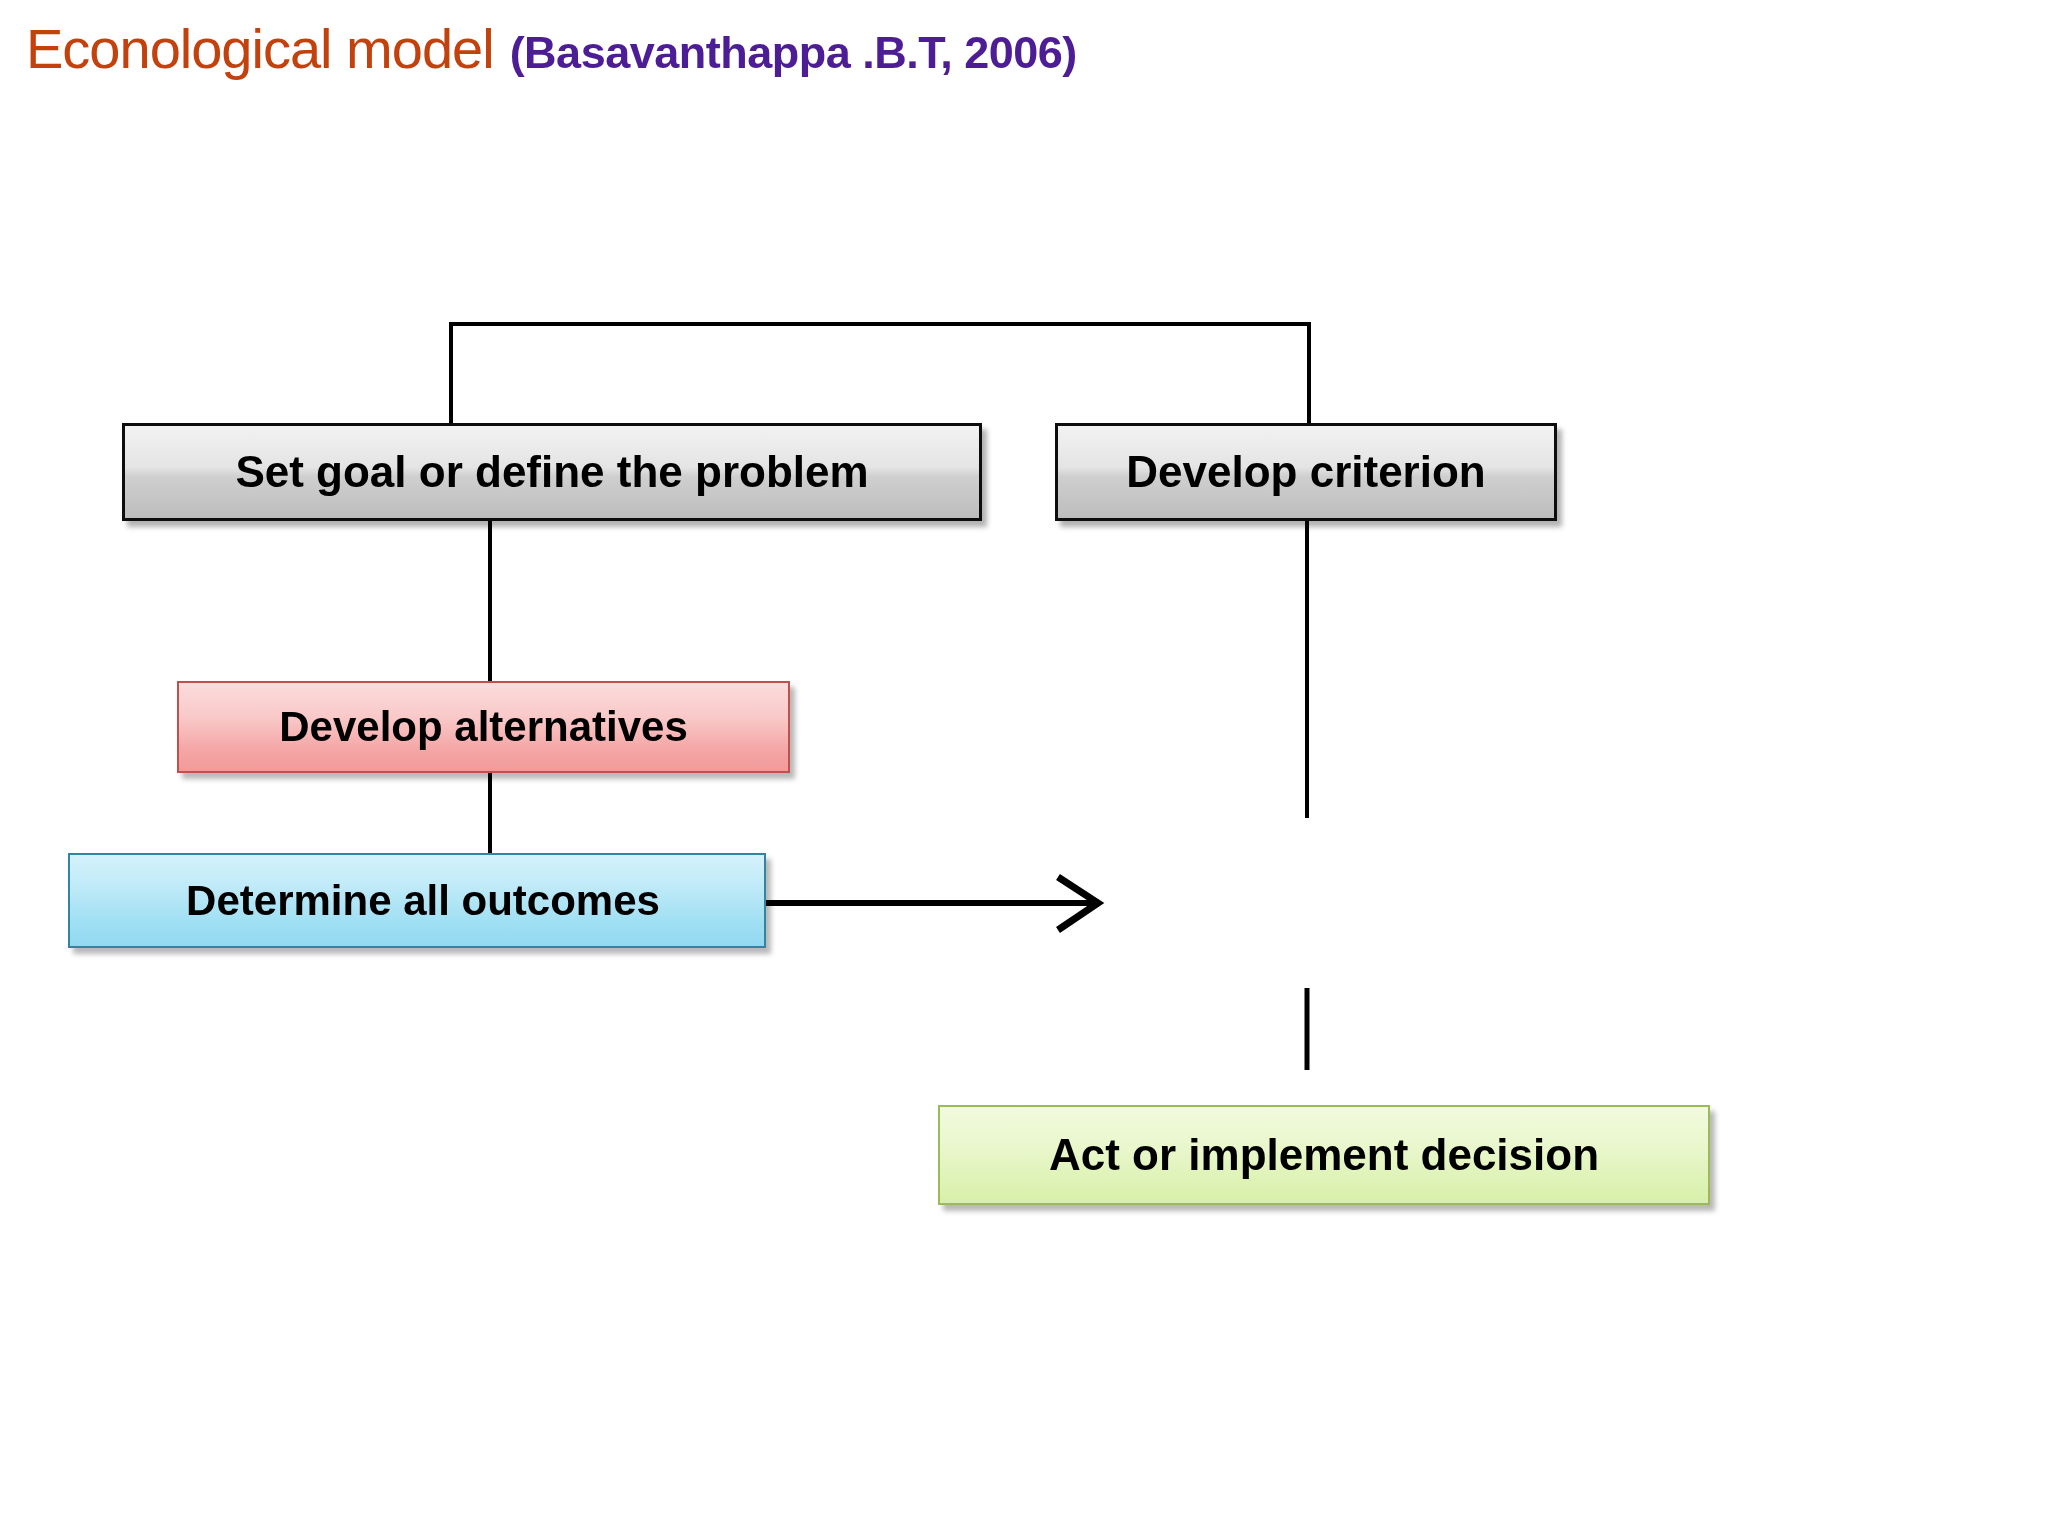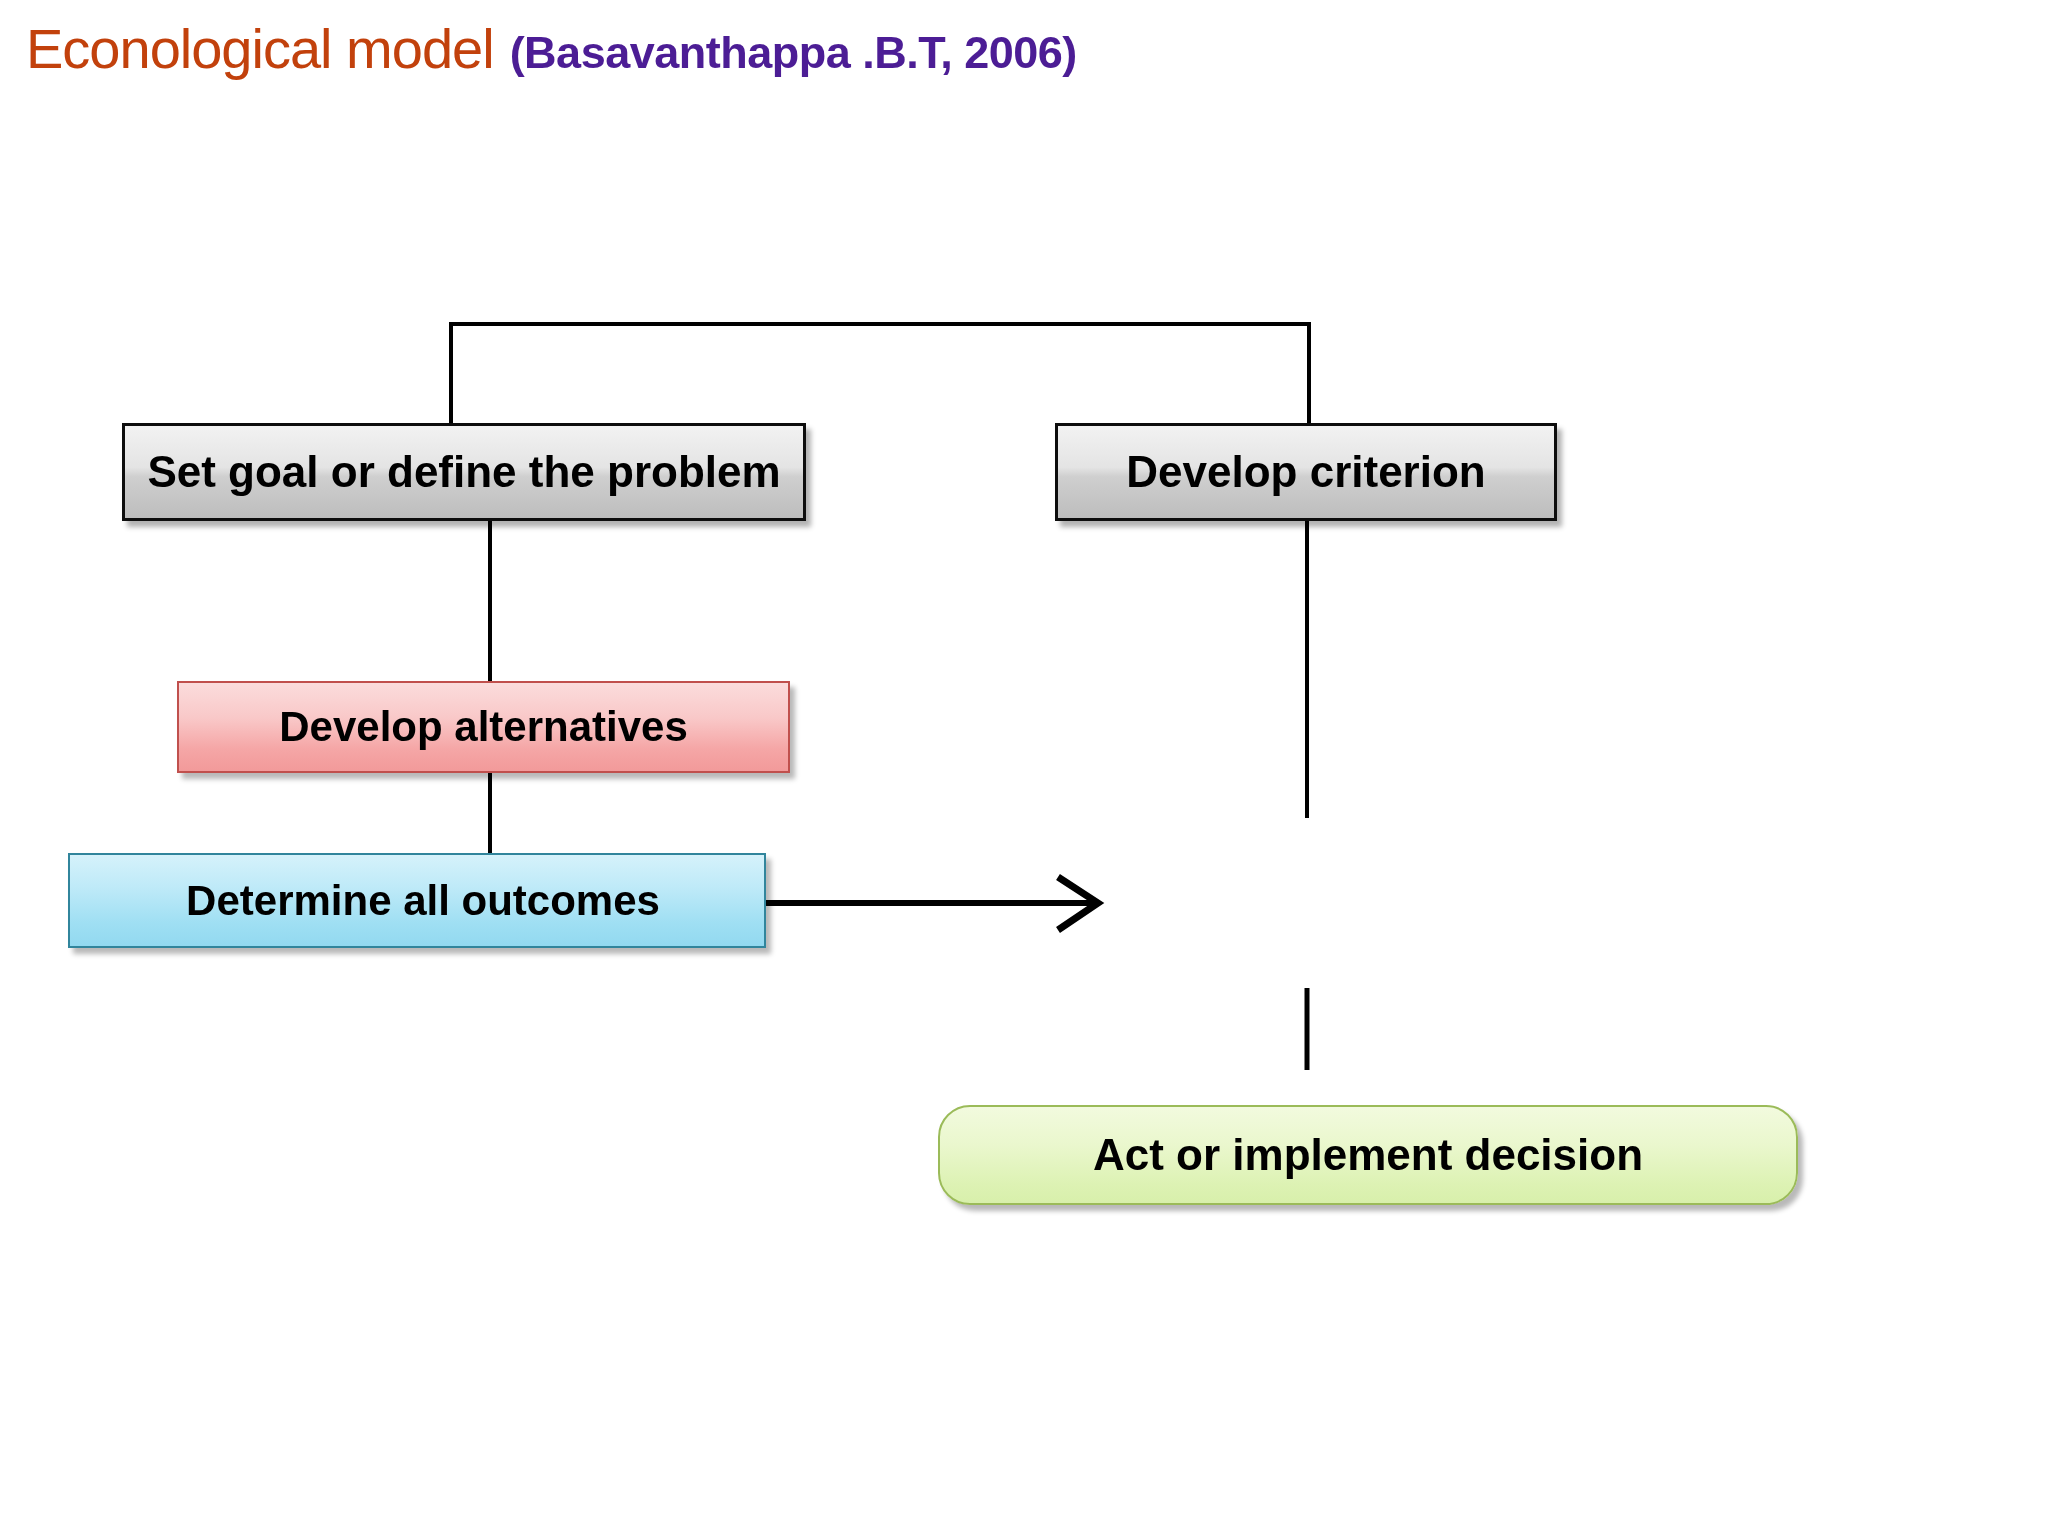--- a/index.html
+++ b/index.html
@@ -144,34 +144,34 @@
     <g>
       <line x1="1307" y1="988" x2="1307" y2="1070" stroke="#000000" stroke-width="5"></line>
     </g>
      select alternatives --&gt;
     <g>
       <line x1="766" y1="903" x2="1092" y2="903" stroke="#000000" stroke-width="6"></line>
       <polyline points="1058,877 1098,903 1058,930" fill="none" stroke="#000000" stroke-width="7" stroke-linecap="butt" stroke-linejoin="miter"></polyline>
     </g>
   </svg>
 
-  <div class="node node-gray" style="left:122px; top:423px; width:684px; height:98px; font-size:44px;">
+  <div class="node node-gray" style="left:122px; top:423px; width:860px; height:98px; font-size:44px;">
     <span class="node-label">Set goal or define the problem</span>
   </div>
 
   <div class="node node-gray" style="left:1055px; top:423px; width:502px; height:98px; font-size:44px;">
     <span class="node-label">Develop criterion</span>
   </div>
 
   <div class="node node-pink" style="left:177px; top:681px; width:613px; height:92px; font-size:42px;">
     <span class="node-label">Develop alternatives</span>
   </div>
 
   <div class="node node-blue" style="left:68px; top:853px; width:698px; height:95px; font-size:42px;">
     <span class="node-label">Determine all outcomes</span>
   </div>
 
 
-  <div class="node node-green" style="left:938px; top:1105px; width:860px; height:100px; font-size:44px;border-radius:32px;">
+  <div class="node node-green" style="left:938px; top:1105px; width:772px; height:100px; font-size:44px;">
     <span class="node-label">Act or implement decision</span>
   </div>
 
 </div>
 
 </body></html>

